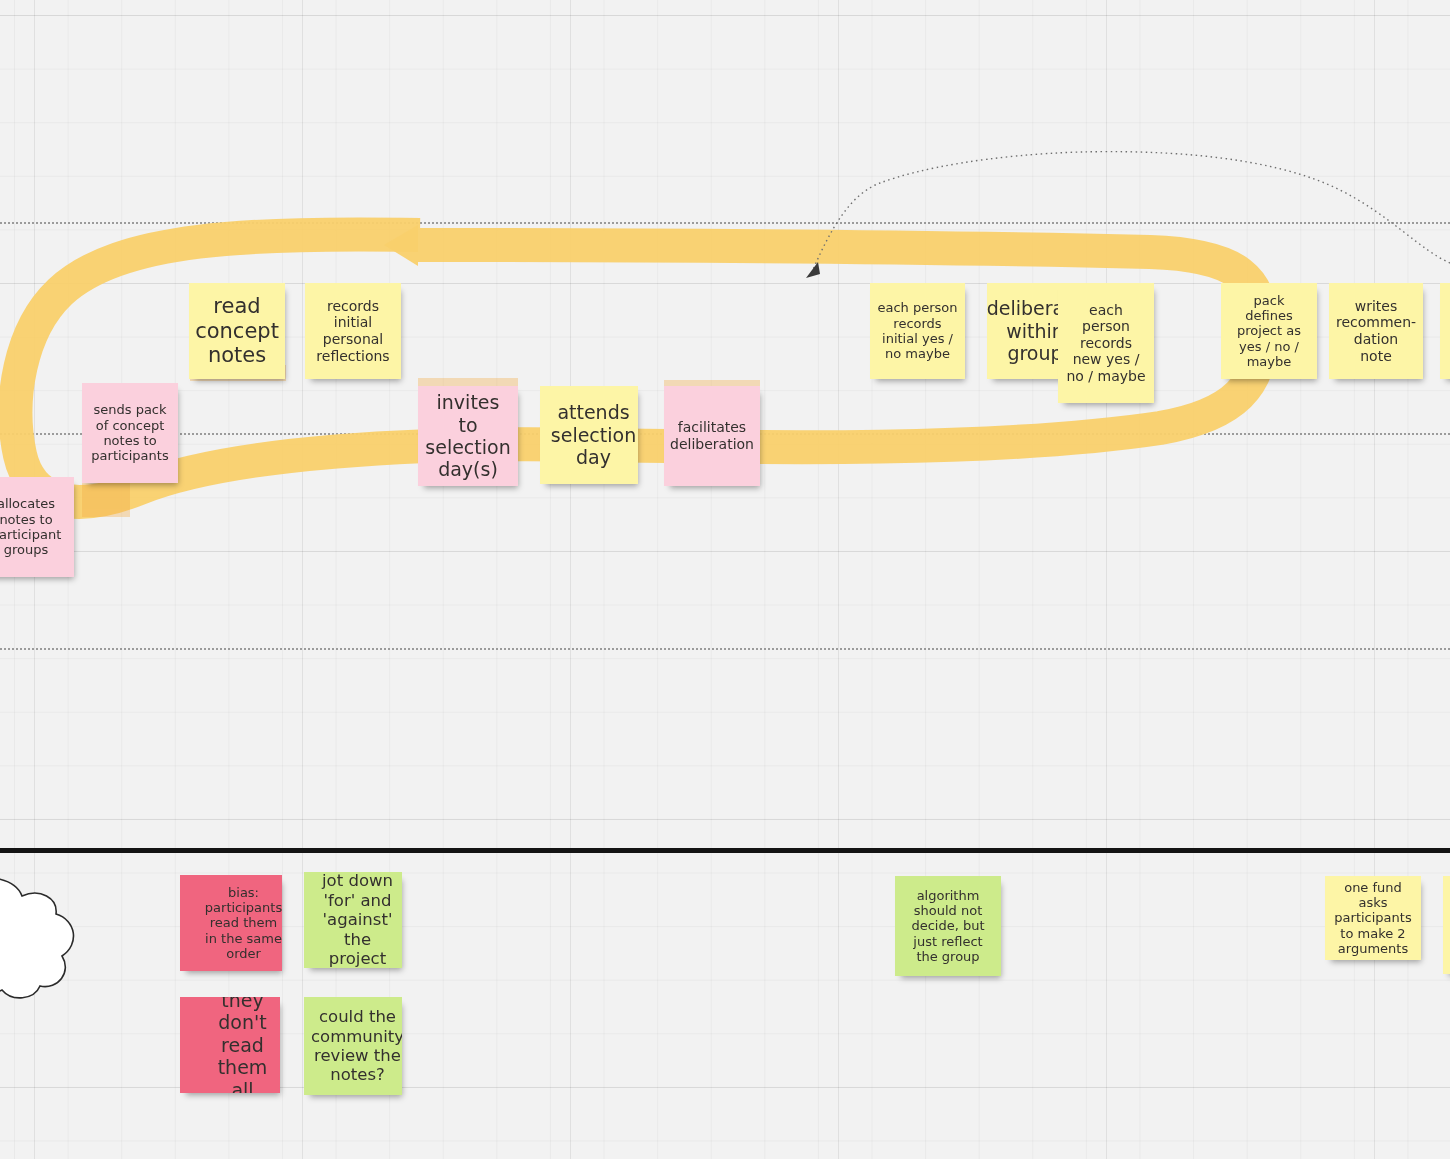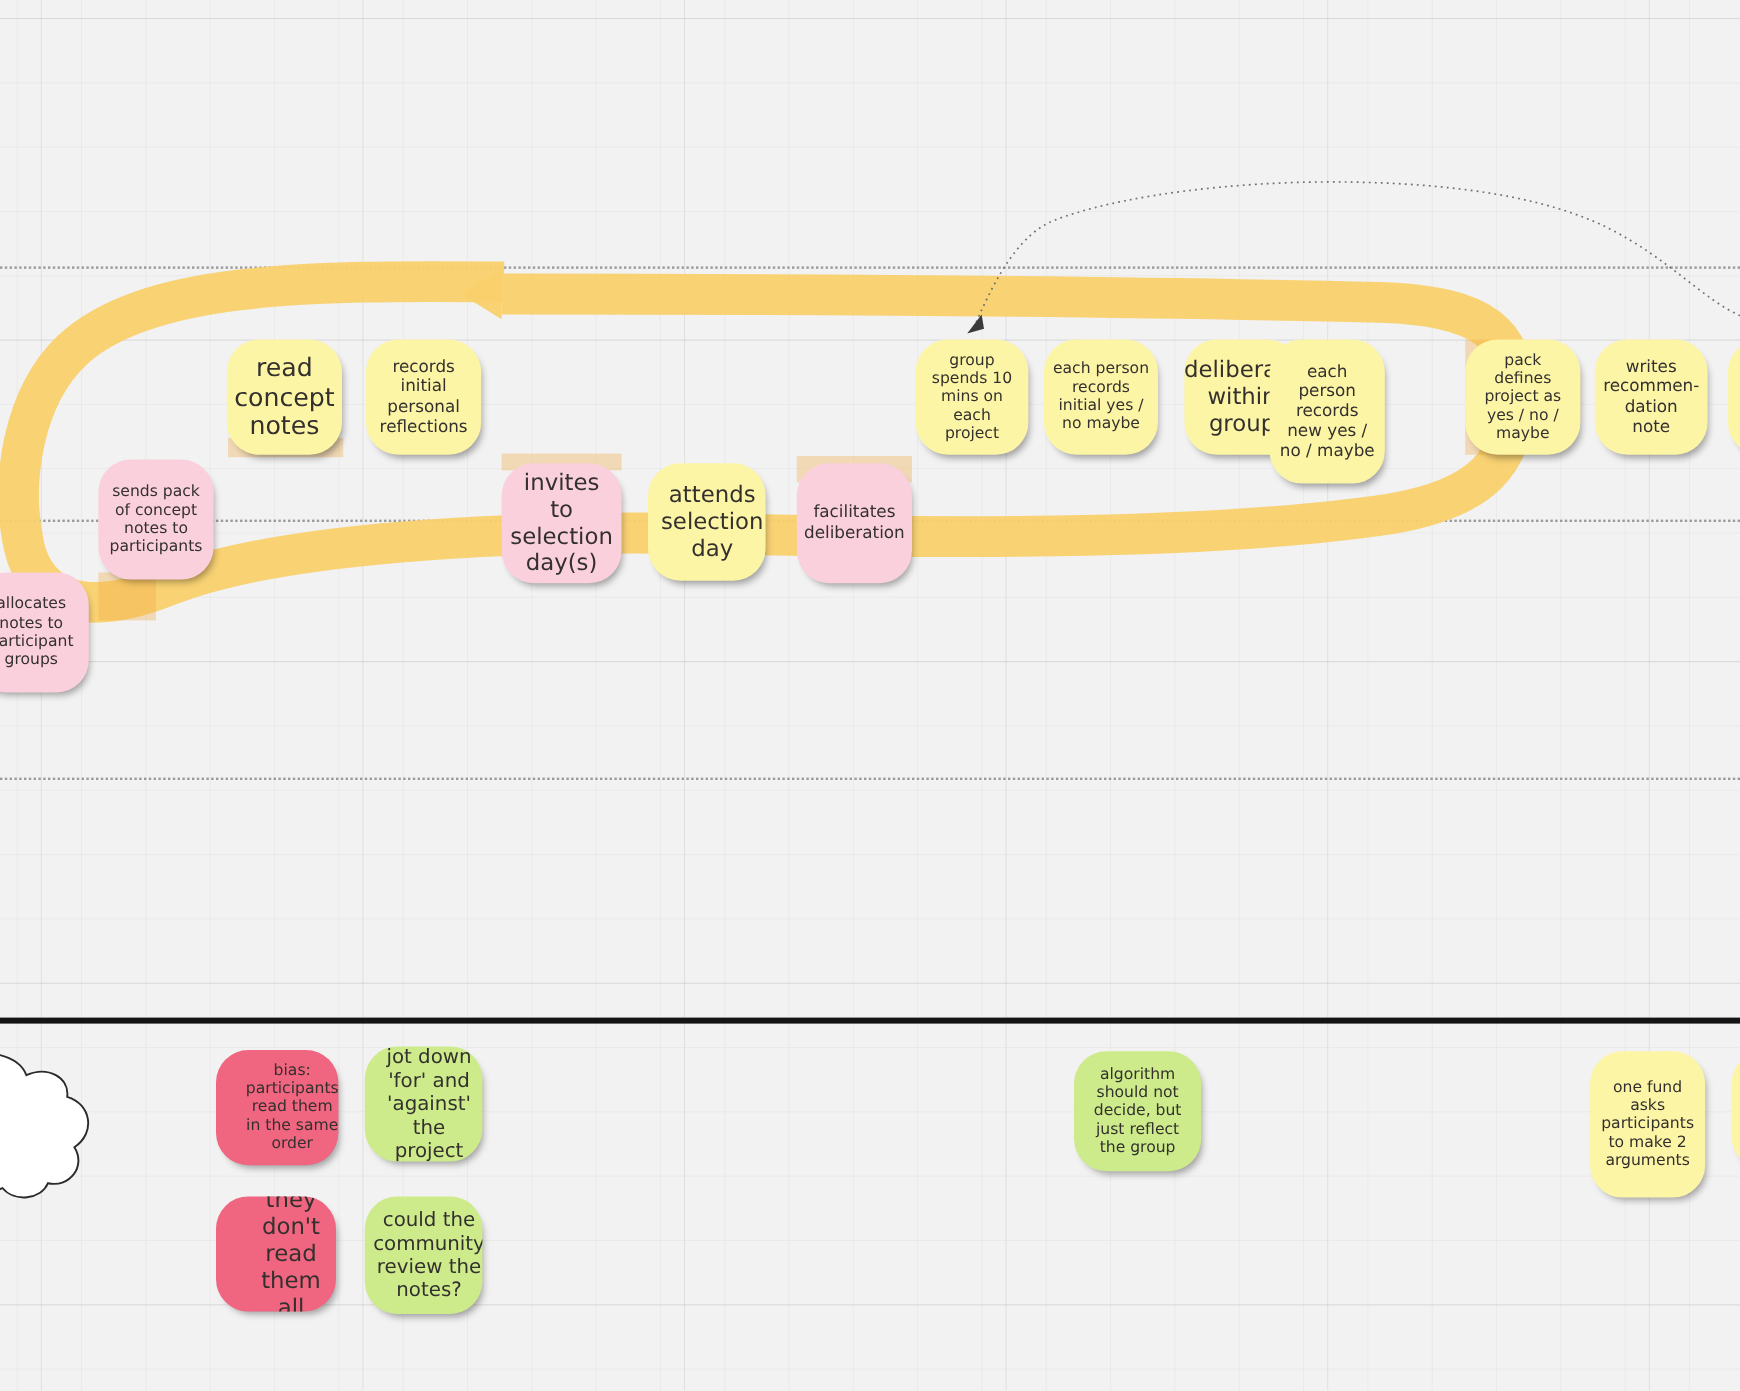--- a/index.html
+++ b/index.html
@@ -61,21 +61,20 @@
     align-items: center;
     justify-content: center;
     text-align: center;
     padding: 6px 7px;
     color: #33302e;
     line-height: 1.18;
     box-shadow: 3px 5px 6px -3px rgba(0,0,0,0.35);
     overflow: hidden;
     word-wrap: break-word;
     hyphens: manual;
-    border-radius: 27px;
   }
   .note.yellow  { background: #fdf5a6; }
   .note.pink    { background: #fbd0dd; }
   .note.red     { background: #f0657f; padding-left: 32px; }
   .note.green   { background: #cdeb8b; }
   .fs-12 { font-size: 13px; }
   .fs-13 { font-size: 14px; }
   .fs-15 { font-size: 16.5px; padding-left: 16px; }
   .fs-17 { font-size: 19px; }
   .fs-20 { font-size: 21px; }
@@ -150,30 +149,29 @@
 
   <div id="notes-layer" class="layer" style="pointer-events:auto">
 
     <div class="note pink fs-12" style="left:-22px;  top:477px; width:96px;  height:100px;">allocates notes to participant groups</div>
     <div class="note pink fs-12" style="left:82px;   top:383px; width:96px;  height:100px;">sends  pack of concept notes to participants</div>
     <div class="note yellow fs-20" style="left:189px;  top:283px; width:96px;  height:96px;">read concept notes</div>
     <div class="note yellow fs-13" style="left:305px;  top:283px; width:96px;  height:96px;">records initial personal reflections</div>
     <div class="note pink fs-17" style="left:418px;  top:386px; width:100px; height:100px;">invites to selection day(s)</div>
     <div class="note yellow fs-17" style="left:540px;  top:386px; width:98px;  height:98px;padding-left:16px;">attends selection day</div>
     <div class="note pink fs-13" style="left:664px;  top:386px; width:96px;  height:100px;">facilitates deliberation</div>
-    <div class="note yellow fs-12" style="left:763px;  top:283px; width:94px;  height:96px;">group spends 10 mins on each project</div>
     <div class="note yellow fs-12" style="left:870px;  top:283px; width:95px;  height:96px;">each person records initial yes / no maybe</div>
     <div class="note yellow fs-17" style="left:987px;  top:283px; width:96px;  height:96px;">deliberate within group</div>
     <div class="note yellow fs-13" style="left:1058px; top:283px; width:96px;  height:120px;">each person records new yes / no / maybe</div>
     <div class="note yellow fs-12" style="left:1221px; top:283px; width:96px;  height:96px;">pack defines project as yes / no / maybe</div>
     <div class="note yellow fs-13" style="left:1329px; top:283px; width:94px;  height:96px;">writes recommen-dation note</div>
     <div class="note yellow fs-12" style="left:1440px; top:283px; width:60px;  height:96px;"></div>
 
     <div class="note red fs-12" style="left:180px;  top:875px; width:102px; height:96px;">bias: participants read them in the same order</div>
     <div class="note green fs-15" style="left:304px;  top:872px; width:98px;  height:96px;">jot down 'for' and 'against' the project</div>
     <div class="note red fs-17" style="left:180px;  top:997px; width:100px; height:96px;">they don't read them all</div>
     <div class="note green fs-15" style="left:304px;  top:997px; width:98px;  height:98px;">could the community review the notes?</div>
     <div class="note green fs-12" style="left:895px;  top:876px; width:106px; height:100px;">algorithm should not decide, but just reflect the group</div>
-    <div class="note yellow fs-12" style="left:1325px; top:876px; width:96px;  height:122px;">one fund asks participants to make 2 arguments</div>
+    <div class="note yellow fs-12" style="left:1325px; top:876px; width:96px;  height:84px;">one fund asks participants to make 2 arguments</div>
     <div class="note yellow fs-12" style="left:1443px; top:876px; width:60px;  height:98px;"></div>
 
   </div>
 </div>
 
 </body></html>

